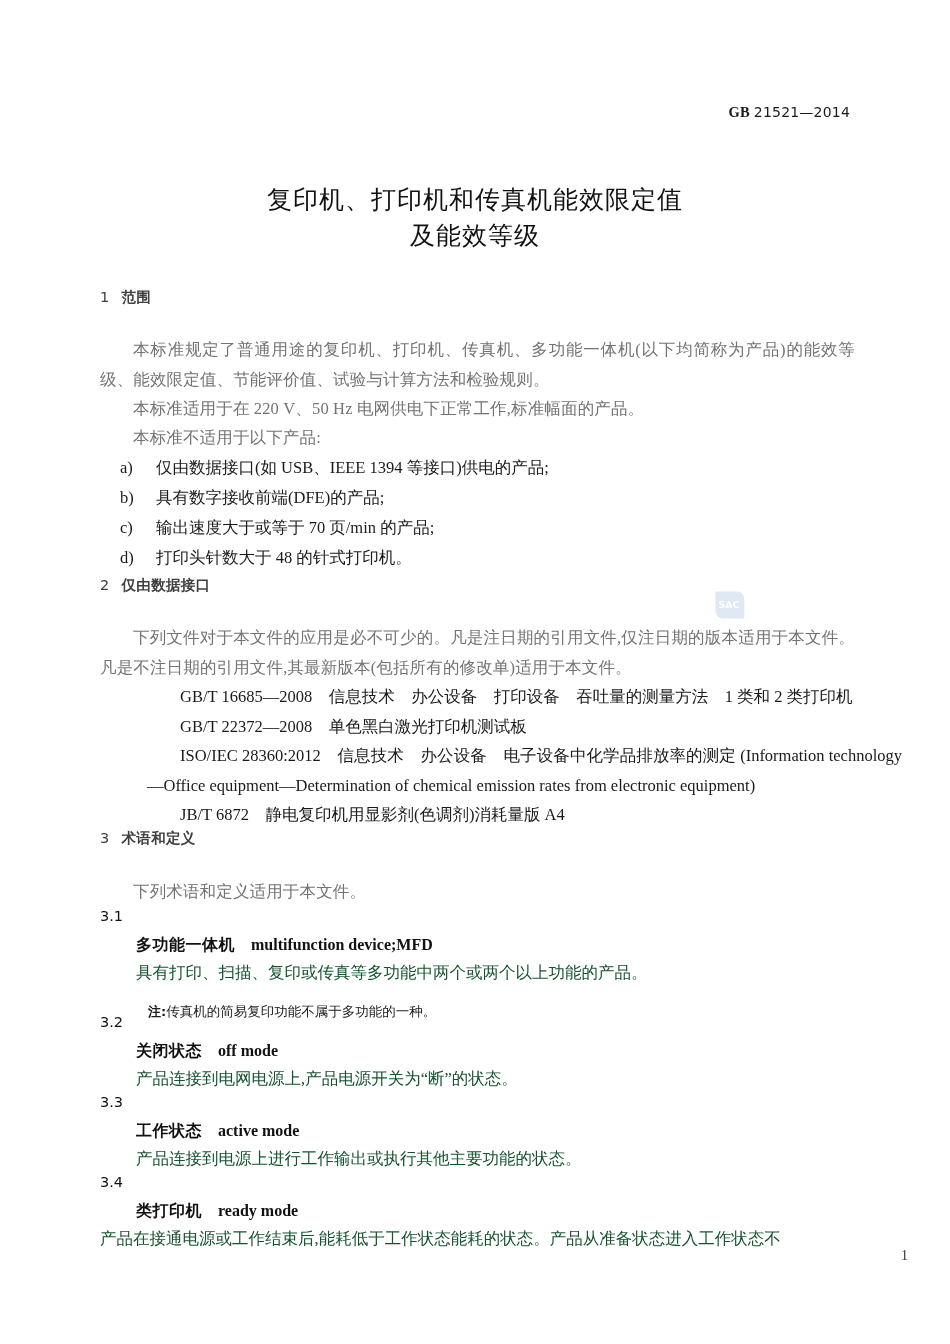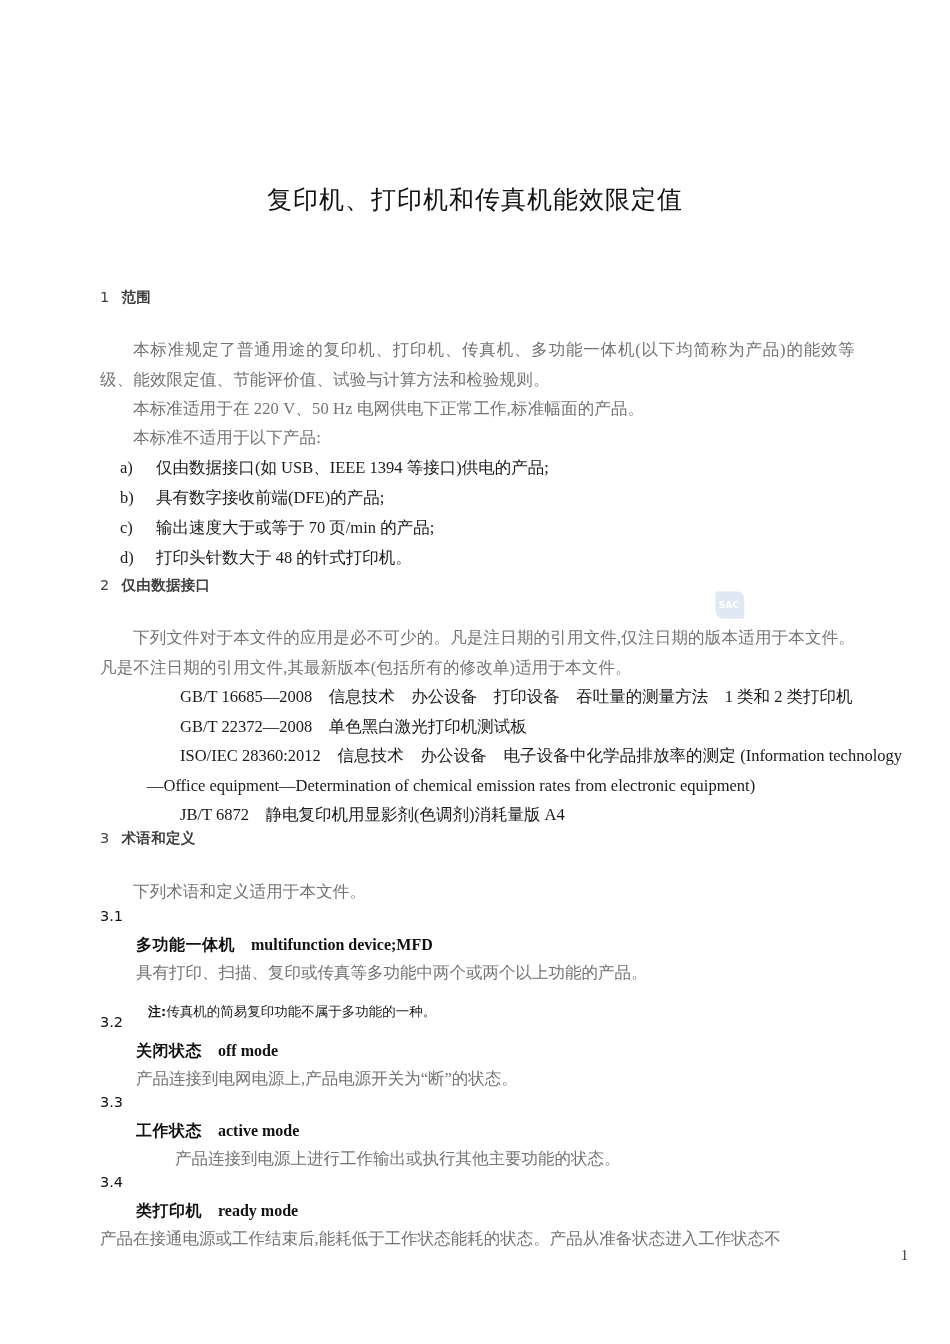--- a/index.html
+++ b/index.html
@@ -139,21 +139,21 @@
     font-family: "Liberation Serif", "DejaVu Serif", serif;
     font-weight: bold;
     margin-left: 16px;
   }
   .term-def {
     position: absolute;
     left: 36px;
     width: 719px;
     font-size: 16.5px;
     line-height: 29.5px;
-    color: #737373;
+    color: #14532d;
     margin: 0;
     text-align: justify;
   }
   .term-note {
     position: absolute;
     left: 36px;
     width: 719px;
     font-size: 13.5px;
     line-height: 24px;
     color: #1a1a1a;
@@ -197,23 +197,27 @@
     font-family: "Liberation Serif", "DejaVu Serif", serif;
     font-size: 14px;
     color: #333;
   }
 </style>
 </head>
 <body>
 
 <div class="page">
 
+  <div class="running-header">
+    <span class="std-prefix">GB</span><span class="std-number">21521—2014</span>
+  </div>
 
   <div class="doc-title">
     <span class="line">复印机、打印机和传真机能效限定值</span>
+    <span class="line">及能效等级</span>
   </div>
 
   <div class="sac-watermark">
     <svg viewBox="0 0 40 40" width="34" height="34" aria-hidden="true">
       <path d="M4 4 H30 C36 4 38 9 38 15 V36 H14 C7 36 4 31 4 25 Z" fill="#b9cee6"></path>
       <text x="20" y="24" font-family="DejaVu Sans, sans-serif" font-size="11" font-weight="bold" fill="#ffffff" text-anchor="middle">SAC</text>
     </svg>
   </div>
 
   <div class="body-col">
@@ -270,21 +274,21 @@
     <p class="term-num" style="top:726px;">3.2</p>
     <p class="term-title" style="top:753px;">
       <span class="cn">关闭状态</span><span class="en">off mode</span>
     </p>
     <p class="term-def" style="top:776px;">产品连接到电网电源上,产品电源开关为“断”的状态。</p>
 
     <p class="term-num" style="top:806px;text-align:center;">3.3</p>
     <p class="term-title" style="top:833px;">
       <span class="cn">工作状态</span><span class="en">active mode</span>
     </p>
-    <p class="term-def" style="top:856px;margin-left:39px;">产品连接到电源上进行工作输出或执行其他主要功能的状态。</p>
+    <p class="term-def" style="top:856px;">产品连接到电源上进行工作输出或执行其他主要功能的状态。</p>
 
     <p class="term-num" style="top:886px;">3.4</p>
     <p class="term-title" style="top:913px;">
       <span class="cn">类打印机</span><span class="en">ready mode</span>
     </p>
     <p class="term-def" style="top:936px; left:0px; width:755px;">产品在接通电源或工作结束后,能耗低于工作状态能耗的状态。产品从准备状态进入工作状态不</p>
 
   </div>
 
   <div class="page-number">1</div>

